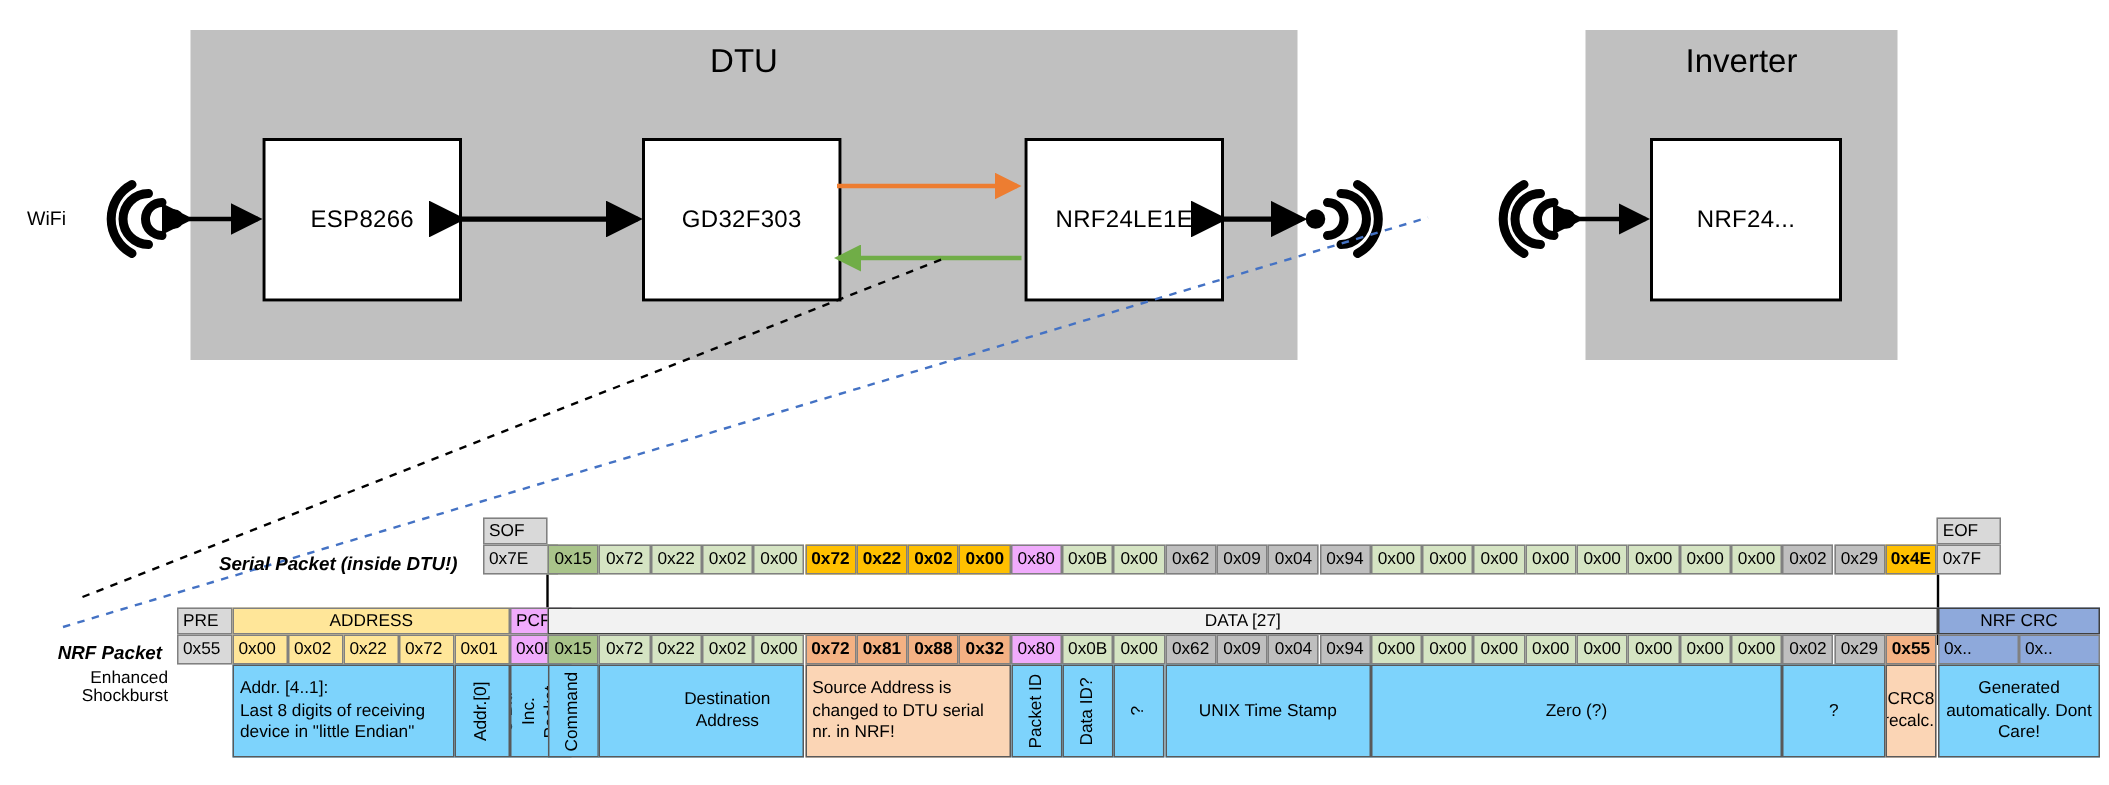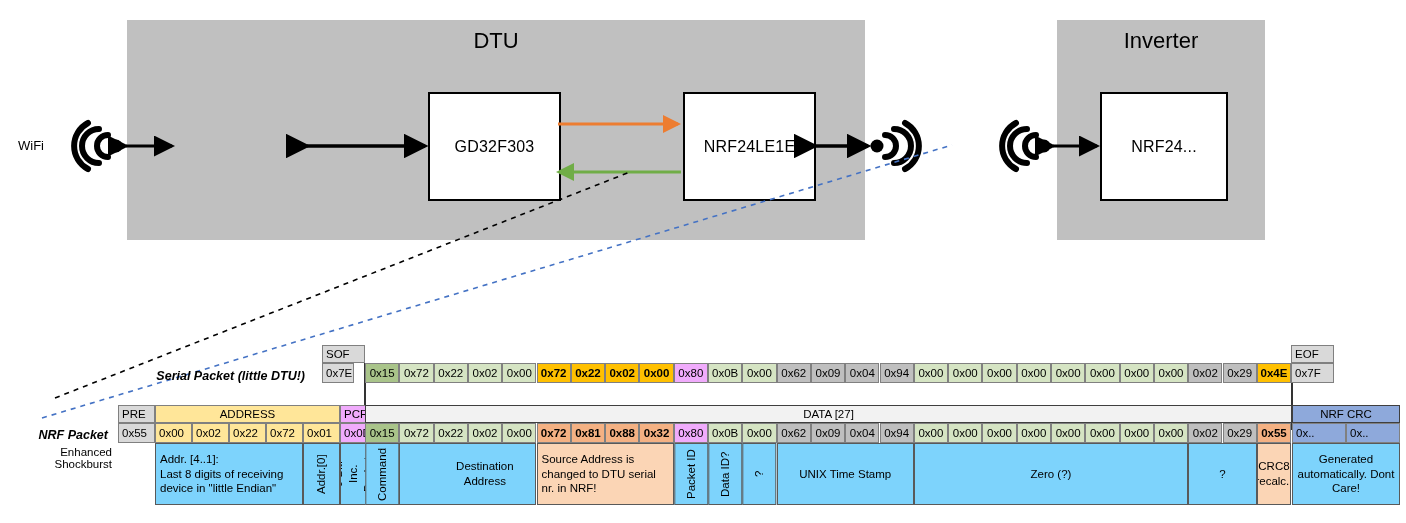--- a/index.html
+++ b/index.html
@@ -73,20 +73,21 @@
 </style>
 </head>
 <body>
 
 <div id="diagram">
 
   <div class="grayblock" style="left:127px;top:20px;width:738px;height:220px;"></div>
 
   <div class="blocktitle" style="left:127px;top:28px;width:738px;">DTU</div>
 
+  <div class="chipbox" style="left:175px;top:92px;width:129px;height:105px;">ESP8266</div>
 
   <div class="chipbox" style="left:428px;top:92px;width:129px;height:105px;">GD32F303</div>
 
   <div class="chipbox" style="left:683px;top:92px;width:129px;height:105px;">NRF24LE1E</div>
 
   <div class="grayblock" style="left:1057px;top:20px;width:208px;height:220px;"></div>
 
   <div class="blocktitle" style="left:1057px;top:28px;width:208px;">Inverter</div>
 
   <div class="chipbox" style="left:1100px;top:92px;width:124px;height:105px;">NRF24...</div>
@@ -141,25 +142,25 @@
   <line x1="681" y1="172" x2="559" y2="172" stroke="#70AD47" stroke-width="3" marker-end="url(#ah-green)"></line>
 
   <line x1="55" y1="398" x2="630" y2="172" stroke="#000" stroke-width="1.6" stroke-dasharray="5,5"></line>
 
   <line x1="42" y1="418" x2="952" y2="145" stroke="#4472C4" stroke-width="1.6" stroke-dasharray="5,5"></line>
 
   <line x1="365" y1="363" x2="365" y2="430" stroke="#000" stroke-width="1.6"></line>
   <line x1="1292" y1="363" x2="1292" y2="430" stroke="#000" stroke-width="1.6"></line>
 </svg>
 
-<div class="rowlabel" style="left:0px;top:369px;width:305px;">Serial Packet (little DTU!)</div>
+<div class="rowlabel" style="left:0px;top:369px;width:305px;">Serial Packet (inside DTU!)</div>
 
 <div id="serial-row">
     <div class="cell hdr" style="left: 322px; top: 345px; width: 43px; height: 18px;">SOF</div>
-    <div class="cell hdr" style="left: 322px; top: 363px; width: 32px; height: 20px;">0x7E</div>
+    <div class="cell hdr" style="left: 322px; top: 363px; width: 50px; height: 20px;">0x7E</div>
     <div class="cell grn ctr" style="left: 365px; top: 363px; width: 34.3px; height: 20px;">0x15</div>
     <div class="cell lgrn ctr" style="left: 399.3px; top: 363px; width: 34.3px; height: 20px;">0x72</div>
     <div class="cell lgrn ctr" style="left: 433.6px; top: 363px; width: 34.3px; height: 20px;">0x22</div>
     <div class="cell lgrn ctr" style="left: 467.9px; top: 363px; width: 34.3px; height: 20px;">0x02</div>
     <div class="cell lgrn ctr" style="left: 502.2px; top: 363px; width: 34.3px; height: 20px;">0x00</div>
     <div class="cell ylw ctr bold" style="left: 536.5px; top: 363px; width: 34.3px; height: 20px;">0x72</div>
     <div class="cell ylw ctr bold" style="left: 570.8px; top: 363px; width: 34.3px; height: 20px;">0x22</div>
     <div class="cell ylw ctr bold" style="left: 605.1px; top: 363px; width: 34.3px; height: 20px;">0x02</div>
     <div class="cell ylw ctr bold" style="left: 639.4px; top: 363px; width: 34.3px; height: 20px;">0x00</div>
     <div class="cell blu ctr" style="left: 673.7px; top: 363px; width: 34.3px; height: 20px;">0x80</div>

